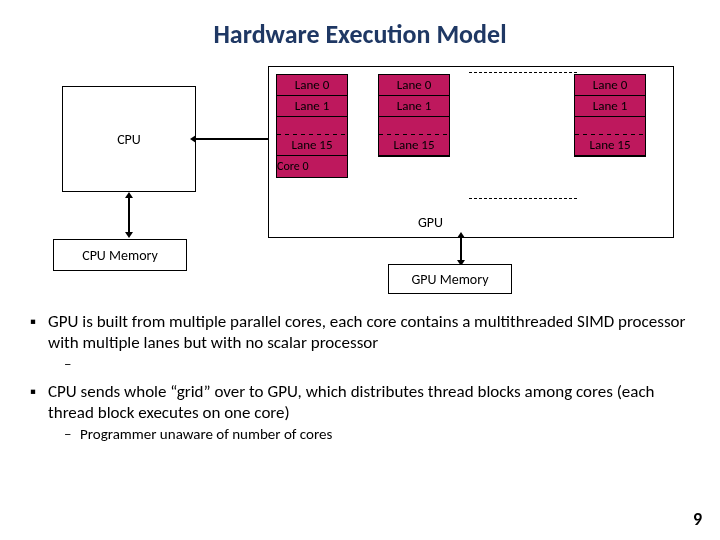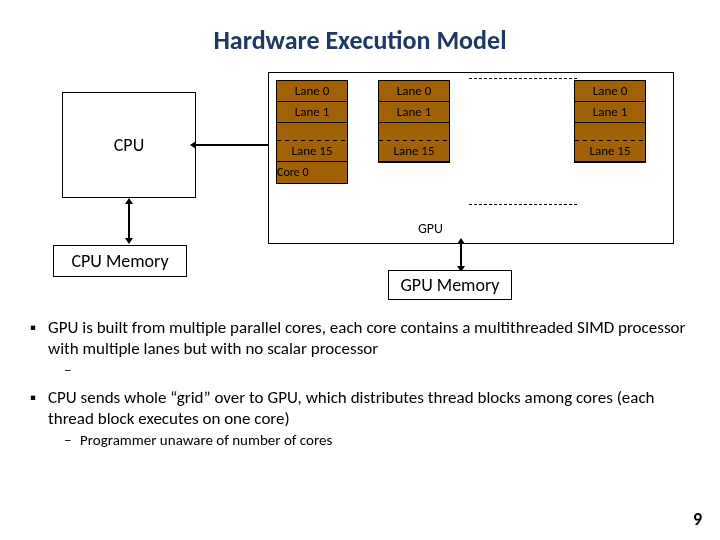--- a/index.html
+++ b/index.html
@@ -1,23 +1,23 @@
 <!DOCTYPE html>
 <html><head>
 <meta charset="utf-8">
 <style>
 *{box-sizing:border-box;margin:0;padding:0}
 body{width:720px;height:540px;background:#fff;font-family:Calibri,Arial,sans-serif;color:#000;position:relative;overflow:hidden}
-.title{text-align:center;font-size:26px;font-weight:bold;color:#1f3864;padding-top:24px}
+.title{text-align:center;font-size:26px;font-weight:bold;color:#1f3864;padding-top:18px}
 .diagram{position:relative;width:100%;height:240px;margin-top:14px}
-.box{position:absolute;border:1.5px solid #000;background:#fff;display:flex;align-items:center;justify-content:center;font-size:18px;text-align:center}
+.box{position:absolute;border:1.5px solid #000;background:#fff;display:flex;align-items:center;justify-content:center;font-size:14px;text-align:center}
 .cpu{left:62px;top:22px;width:134px;height:106px}
 .cpumem{left:53px;top:175px;width:134px;height:32px}
 .gpu{left:268px;top:2px;width:406px;height:172px}
-.core{position:absolute;border:1.5px solid #000;background:#a16207;width:72px}
+.core{position:absolute;border:1.5px solid #000;background:#be185d;width:72px}
 .c0{left:276px;top:10px}
 .c1{left:378px;top:10px}
 .c15{left:574px;top:10px}
 .cell{border-bottom:1px solid #000;font-size:13px;text-align:center;line-height:20px;height:21px}
 .cell.dash{border-bottom:1.5px dashed #000;height:18px;background-image:repeating-linear-gradient(to right,#000 0 4px,transparent 4px 8px);background-size:100% 1px;background-position:bottom;background-repeat:no-repeat;border-bottom:none}
 .corelabel{text-align:left;font-size:12px;line-height:20px;height:21px}
 .gpul{position:absolute;left:418px;top:150px;font-size:14px}
 .gpumem{left:388px;top:200px;width:124px;height:30px}
 .hdash{position:absolute;height:0;border-top:1.5px dashed #000}
 .hd1{left:469px;top:8px;width:108px}

